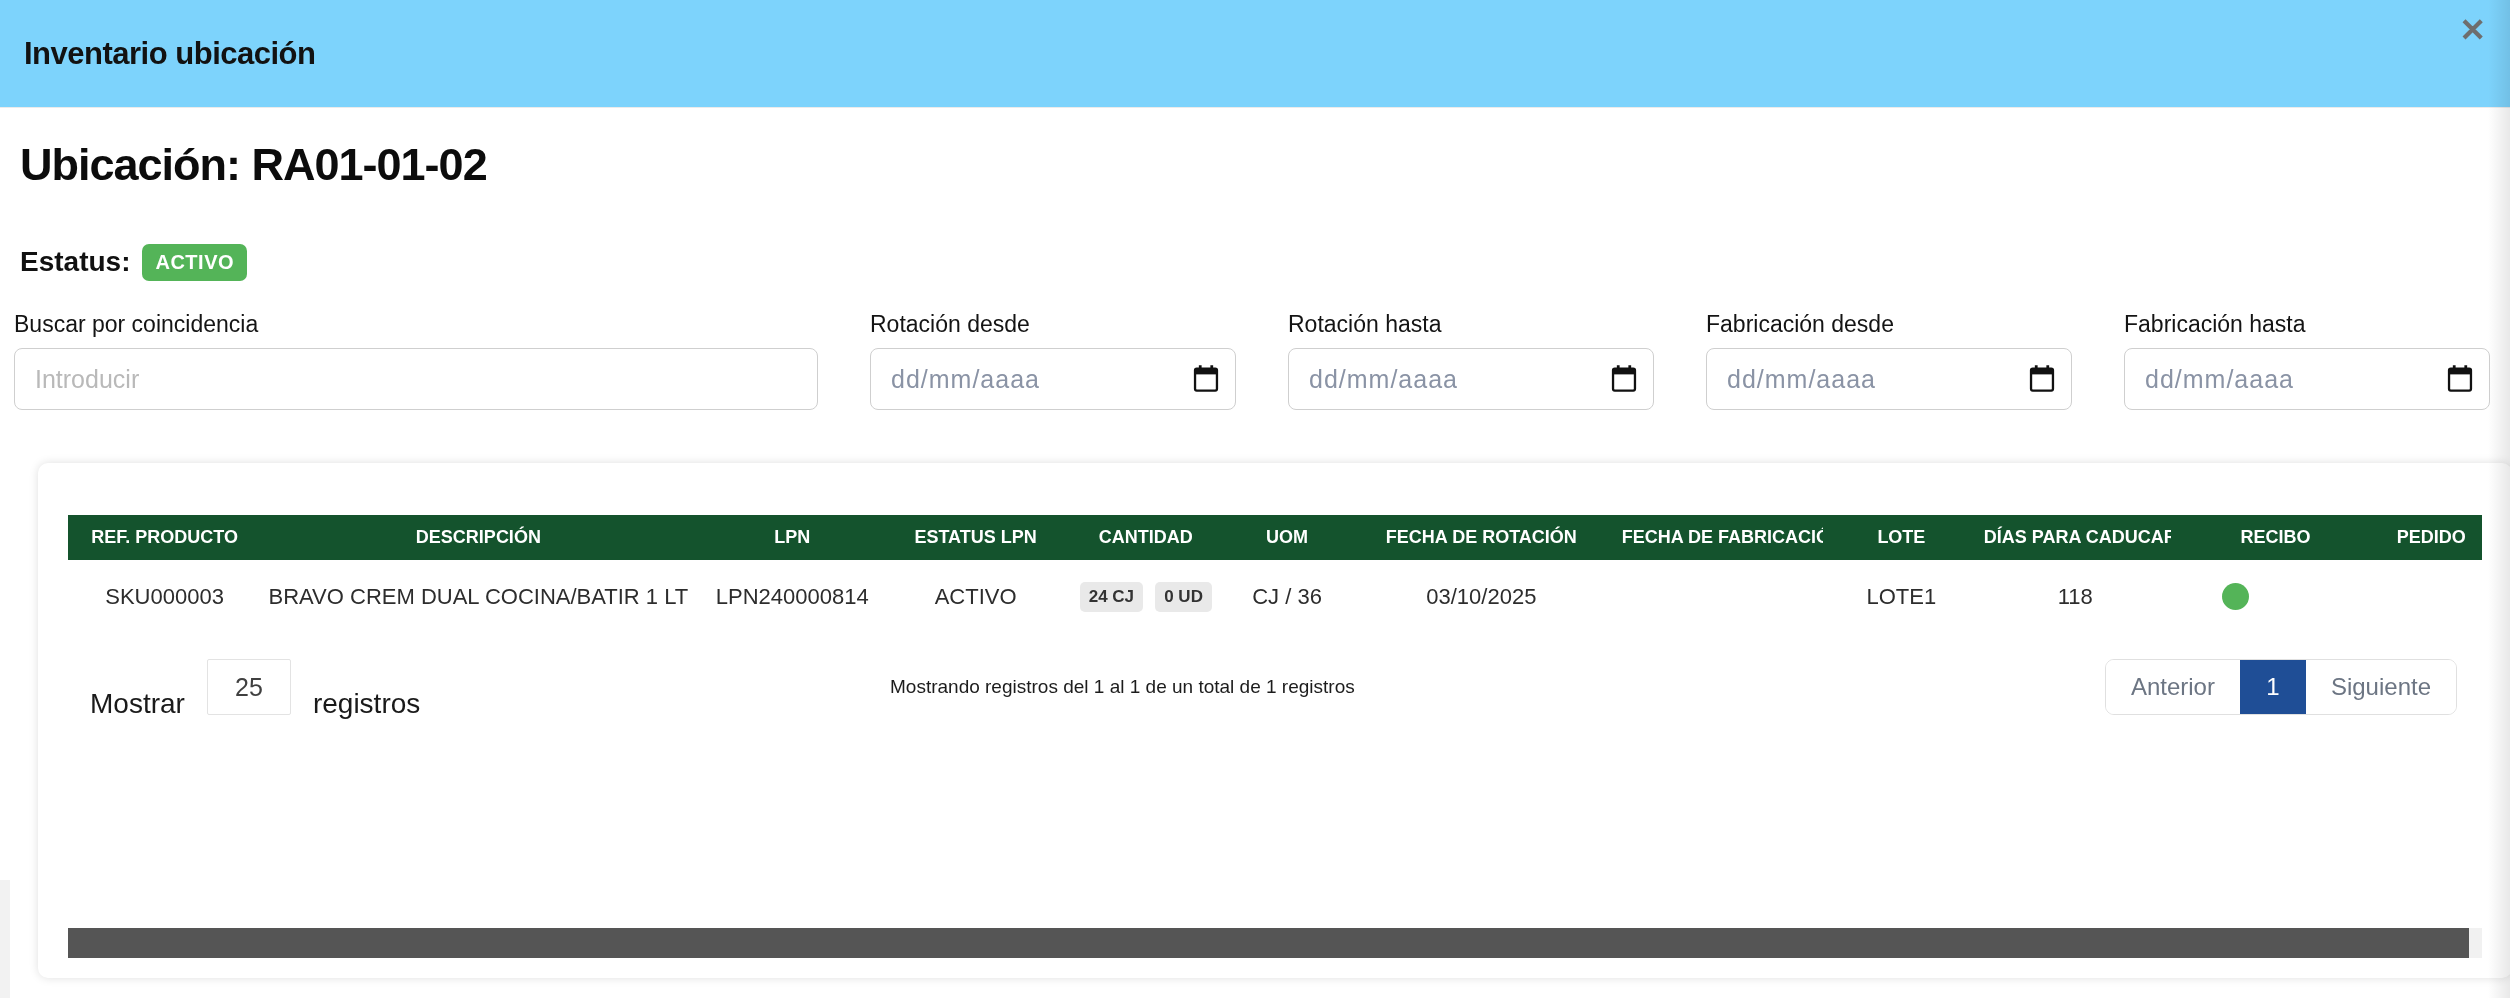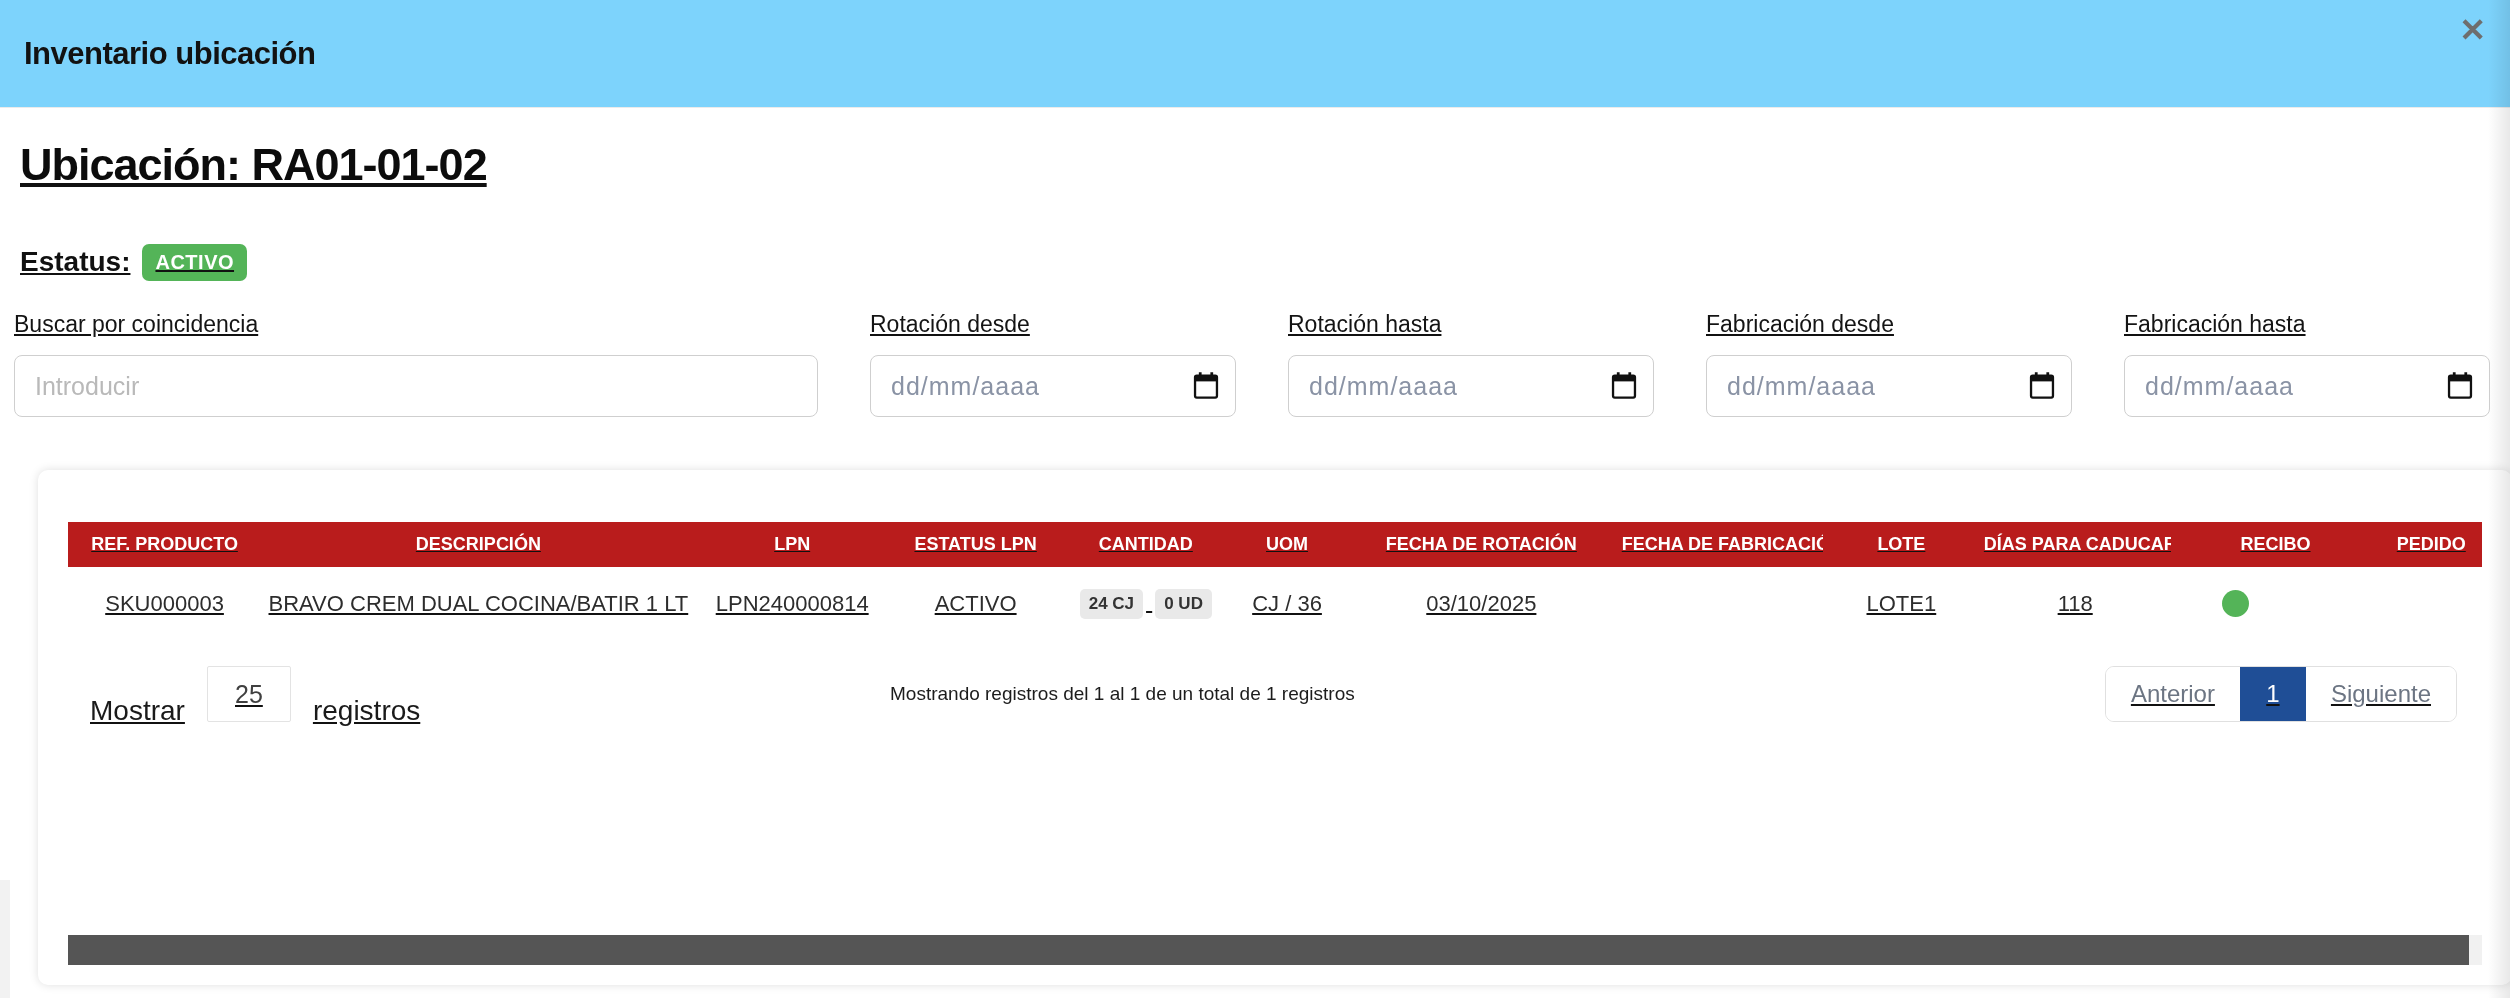--- a/index.html
+++ b/index.html
@@ -13,61 +13,61 @@
   .modal-header {
     height:108px; background:#7dd3fc; border-bottom:1px solid #ebebeb;
     display:flex; align-items:center; padding:0 24px; position:relative;
   }
   .modal-title { font-size:31px; font-weight:700; letter-spacing:-0.5px; color:#121212; }
   .close-btn {
     position:absolute; right:24px; top:14px; background:none; border:none;
     font-size:32px; font-weight:700; color:#6e6e6e; cursor:pointer; line-height:1;
   }
   
-  .content { padding:0 20px;text-decoration:underline; }
+  .content { padding:0 20px; }
   .location-title { font-size:45px; font-weight:600; letter-spacing:-1px; margin-top:31px; color:#0c0c0c; }
   .status-row { display:flex; align-items:center; margin-top:42px; height:58px; }
   .status-label { font-size:28px; font-weight:700; }
   .badge-active {
     background:#54b458; color:#fff; font-size:20px; font-weight:700;
     padding:7px 13px; border-radius:7px; margin-left:12px; letter-spacing:0.5px;
   }
   .actions { margin-left:auto; display:flex; gap:16px; align-items:center; }
   .btn-filter {
     height:57px; padding:0 24px; background:#fff; border:1px solid #e9a23c;
     color:#e9a23c; border-radius:7px; font-size:25px; display:flex; align-items:center;
     gap:10px; cursor:pointer;
   }
   .btn-export {
     height:57px; padding:0 27px; background:#54b458; border:none; color:#fff;
     border-radius:5px; font-size:25px; font-weight:500; cursor:pointer;
   }
   
   .filters { display:flex; gap:52px; margin-top:20px; padding-left:0; }
-  .filter-field label { display:block; font-size:23px; color:#141414; margin-bottom:17px; }
+  .filter-field label { display:block; font-size:23px; color:#141414; margin-bottom:10px; }
   .filter-field input {
     height:62px; width:100%; border:1px solid #cfcfcf; border-radius:8px;
     font-size:25px; padding:0 20px; color:#a16207; background:#fff; outline:none;
     font-family:"Liberation Sans",sans-serif;
   }
   .search-field { width:804px; flex:0 0 804px; margin-left:-6px; }
   .date-field { width:366px; flex:0 0 366px; position:relative; }
   .search-field input::placeholder { color:#b9b9b9; }
   .date-field input { padding-right:56px; letter-spacing:1px; }
   .date-field input::placeholder { color:#8a93a5; }
   .cal-icon { position:absolute; right:16px; bottom:16px; width:28px; height:30px; pointer-events:none; }
   
   .card {
     width:2474px; height:515px; margin:53px 0 0 18px; background:#fff;
     border-radius:10px; box-shadow:0 0 10px rgba(0,0,0,0.13);
     padding:52px 30px 22px 30px;
   }
   table { width:100%; border-collapse:collapse; table-layout:fixed; }
   thead th {
-    background:#b91c1c; color:#fff; font-size:18px; font-weight:700;
+    background:#14532d; color:#fff; font-size:18px; font-weight:700;
     height:45px; text-align:center; padding:0 4px; white-space:nowrap; overflow:hidden;
   }
   tbody td { font-size:22px; color:#2d2d2d; text-align:center; height:73px; padding:0 4px; white-space:nowrap; }
   .qty-badge {
     background:#e9e9e9; border-radius:5px; padding:5px 9px; font-size:17px;
     font-weight:700; color:#333; margin:0 3px; display:inline-block;
   }
   .dot { width:27px; height:27px; border-radius:50%; display:inline-block; vertical-align:middle; margin-right:80px; }
   
   .pager-row { display:flex; align-items:center; margin-top:25px; height:58px; position:relative; }

